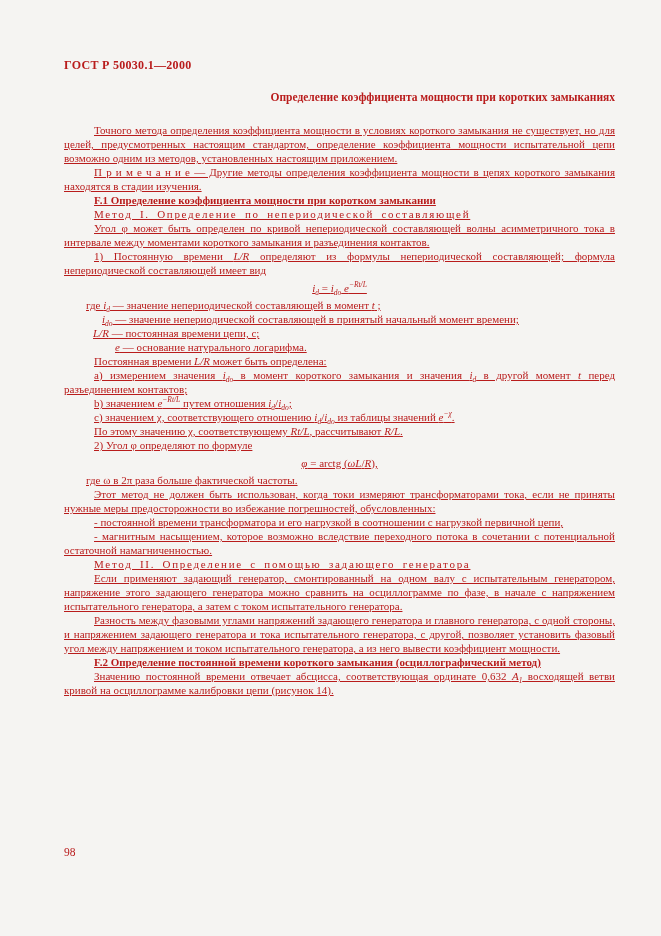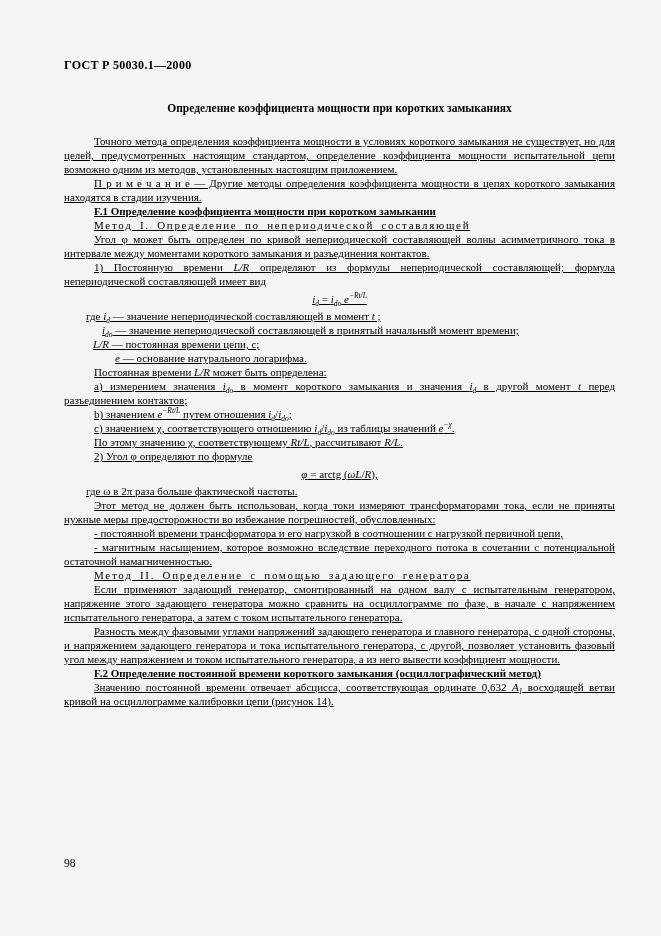--- a/index.html
+++ b/index.html
@@ -1,39 +1,39 @@
 <!DOCTYPE html>
 <html><head>
 <meta charset="utf-8">
 <style>
   html,body{margin:0;padding:0;background:#dcdcdc;}
   .page{
     width:661px;height:936px;background:#f5f4f2;position:relative;
-    font-family:"Liberation Serif","DejaVu Serif",serif;color:#000000;
+    font-family:"Liberation Serif","DejaVu Serif",serif;color:#b91c1c;
     box-sizing:border-box;overflow:hidden;
   }
   .content{padding:58px 46px 0 64px;}
   .doc-code{font-weight:bold;font-size:12px;letter-spacing:.3px;}
   .appendix{text-align:center;margin-top:21px;font-size:11.5px;letter-spacing:.6px;}
   .appendix-note{text-align:center;font-size:10.8px;}
-  .doc-title{text-align:center;font-weight:bold;margin-top:29px;font-size:11.5px;}
+  .doc-title{text-align:right;font-weight:bold;margin-top:18px;font-size:11.5px;}
   .body-text{margin-top:20px;}
   .blk{font-size:11px;line-height:14px;text-align:justify;text-decoration:underline;}
   .p{text-indent:30px;}
   .section{font-weight:bold;text-indent:30px;}
   .method{text-indent:30px;letter-spacing:1.7px;word-spacing:3px;}
   .formula{text-align:center;text-indent:0;margin:4px 0 3px 0;}
   .where{padding-left:22px;text-align:left;}
   .ind-a{padding-left:38px;text-align:left;}
   .ind-b{padding-left:29px;text-align:left;}
   .ind-c{padding-left:49px;text-align:left;}
   .ind-d{padding-left:51px;text-align:left;}
   .it{font-style:italic;}
   .blk sub,.blk sup{font-size:7.5px;line-height:0;}
-  .page-number{position:absolute;left:64px;top:846px;font-size:11.5px;margin-top:11px;}
+  .page-number{position:absolute;left:64px;top:846px;font-size:11.5px;}
 </style>
 </head>
 <body>
 
 <div class="page">
   <div class="content">
     <div class="doc-code">ГОСТ Р 50030.1—2000</div>
     <div class="doc-title">Определение коэффициента мощности при коротких замыканиях</div>
     <div class="body-text">
         <div class="blk p"><span>Точного метода определения коэффициента мощности в условиях короткого замыкания не существует, но для целей, предусмотренных настоящим стандартом, определение коэффициента мощности испытательной цепи возможно одним из методов, установленных настоящим приложением.</span></div>

